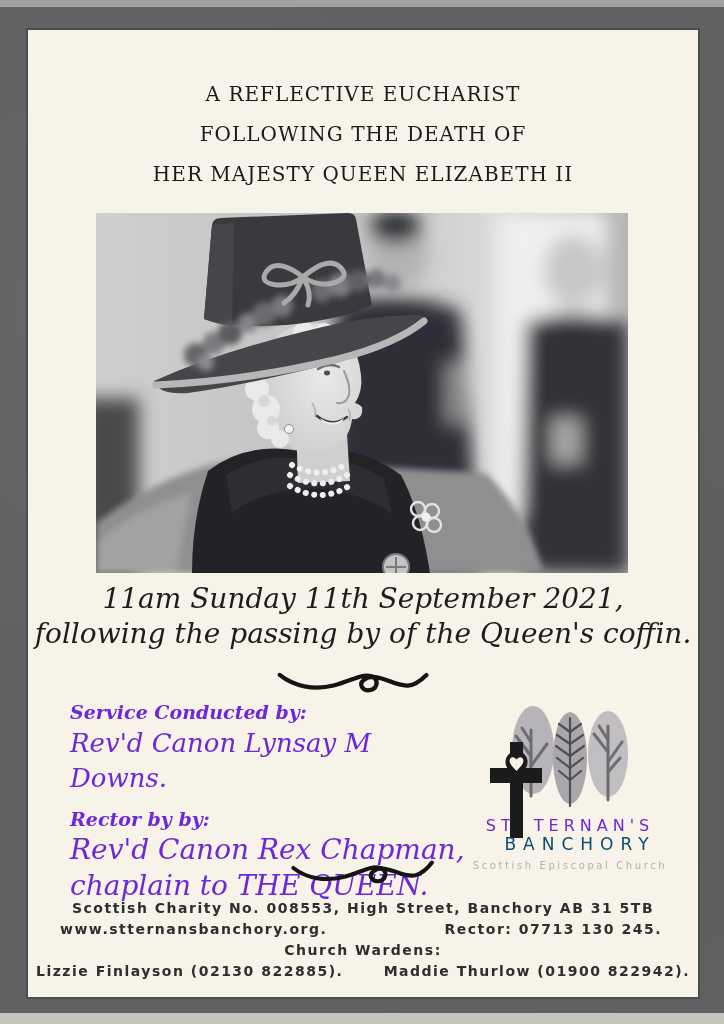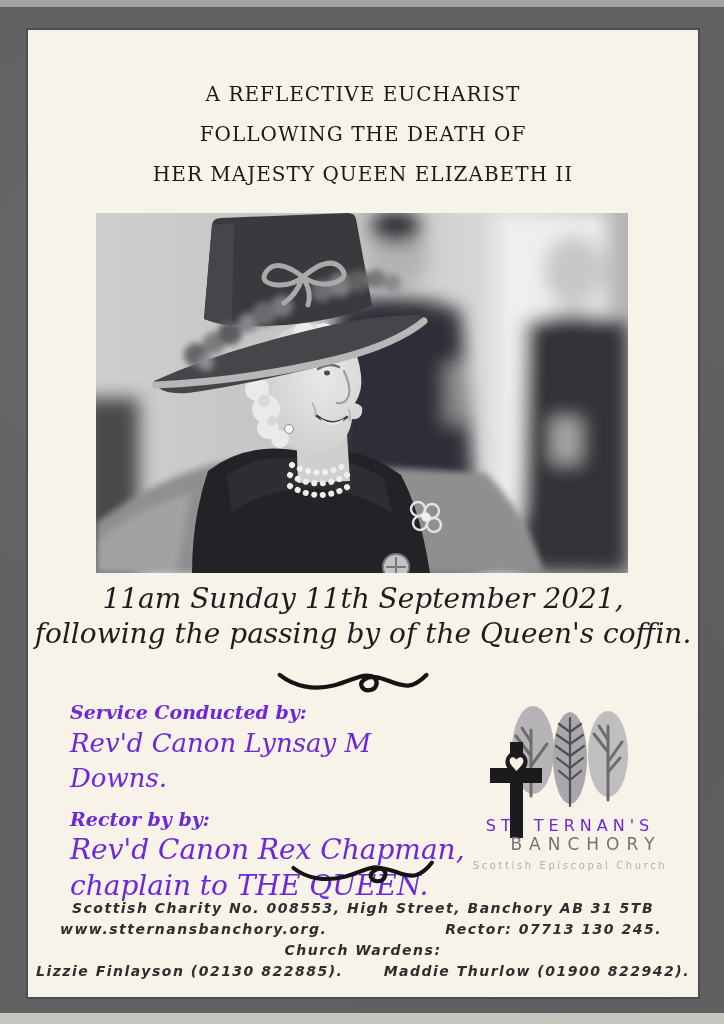--- a/index.html
+++ b/index.html
@@ -41,30 +41,30 @@
   .svc-name-2{font-style:italic;font-size:28px;line-height:36px;margin-top:2px;}
 
   
   .logo{position:absolute;left:442px;top:668px;width:200px;height:190px;
         font-family:"DejaVu Sans", sans-serif;}
   .logo-art{position:absolute;left:0;top:0;}
   .logo-name{position:absolute;left:0;top:110px;width:100%;display:flex;
              justify-content:center;align-items:baseline;font-size:16px;
              letter-spacing:5px;color:#6d28d9;margin-top:8px;}
   .logo-name .gap{display:inline-block;width:18px;}
-  .logo-town{position:absolute;left:16px;top:136px;width:100%;text-align:center;
-             font-size:17px;letter-spacing:7px;color:#737373;}
+  .logo-town{position:absolute;left:10px;top:136px;width:100%;text-align:center;
+             font-size:17px;letter-spacing:7px;color:#0c4a6e;}
   .logo-sub{position:absolute;left:0;top:162px;width:100%;text-align:center;
             font-size:10px;letter-spacing:2.6px;color:#b2b0b3;}
 
   
   .footer{position:absolute;left:8px;top:868px;width:654px;
           font-family:"DejaVu Sans", sans-serif;font-weight:bold;
           font-size:14px;color:#2e2e2e;letter-spacing:1.5px;}
-  .f-line{line-height:21px;font-style:italic;}
+  .f-line{line-height:21px;}
   .f-center{text-align:center;}
   .f-split{display:flex;justify-content:space-between;}
   .f-split.inner{padding:0 28px 0 24px;}
 </style>
 </head>
 <body>
 
 <div class="page">
   <div class="frame-texture"></div>
   <div class="edge-strip edge-top"></div>

